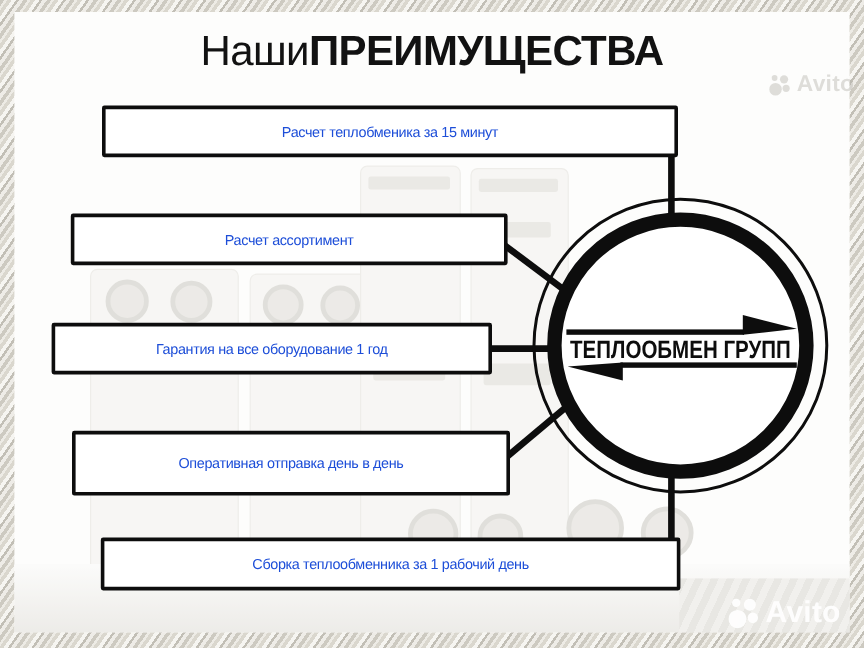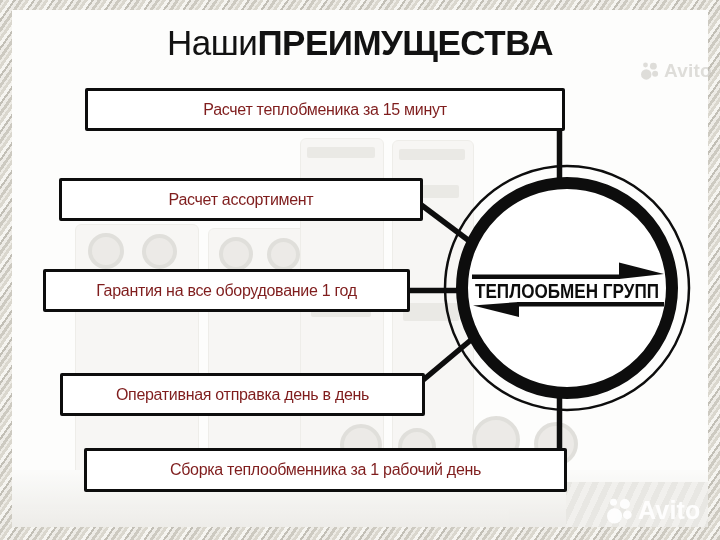--- a/index.html
+++ b/index.html
@@ -30,27 +30,27 @@
     display:flex;justify-content:center;align-items:center;
     font-size:35px;color:#121212;letter-spacing:-.5px;white-space:nowrap;
   }
   .title .bold{font-weight:800;}
   
   .diagram{position:absolute;left:0;top:0;width:720px;height:540px;}
   
   .benefit{
     position:absolute;background:#fff;border:3.5px solid #0d0d0d;border-radius:2px;
     display:flex;align-items:center;justify-content:center;
-    font-size:16px;font-weight:500;color:#7f1d1d;letter-spacing:-.3px;
+    font-size:12px;font-weight:500;color:#1d4ed8;letter-spacing:-.3px;
     white-space:nowrap;box-sizing:border-box;
   }
   .b1{left:85px;top:88px;width:480px;height:43px;}
   .b2{left:59px;top:178px;width:364px;height:43px;}
   .b3{left:43px;top:269px;width:367px;height:43px;text-align:center;}
-  .b4{left:60px;top:359px;width:365px;height:43px;margin-top:14px;}
+  .b4{left:60px;top:359px;width:365px;height:54px;}
   .b5{left:84px;top:448px;width:483px;height:44px;}
   
   .wm{position:absolute;display:flex;align-items:center;gap:5px;
       font-weight:700;letter-spacing:.2px;pointer-events:none;}
   .wm svg{display:block;}
   .wm-top{left:641px;top:60px;color:#b9b7b0;opacity:.45;font-size:19px;}
   .wm-bottom{left:607px;top:496px;color:#ffffff;opacity:.93;font-size:25px;}
 </style>
 </head>
 <body>

